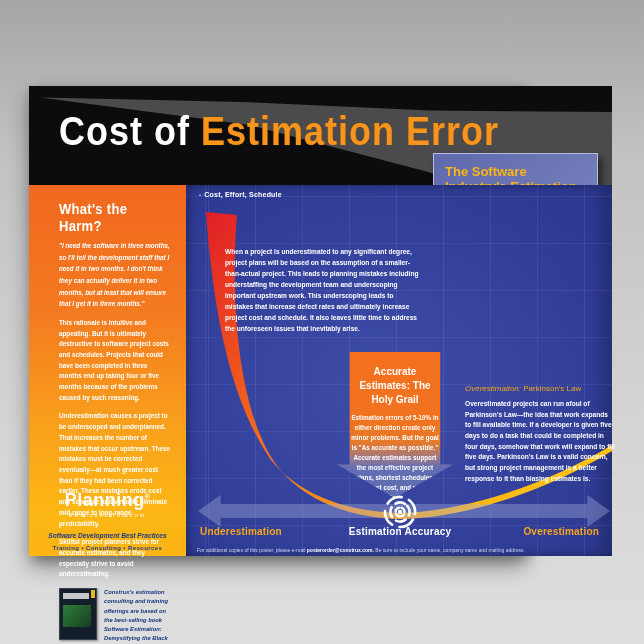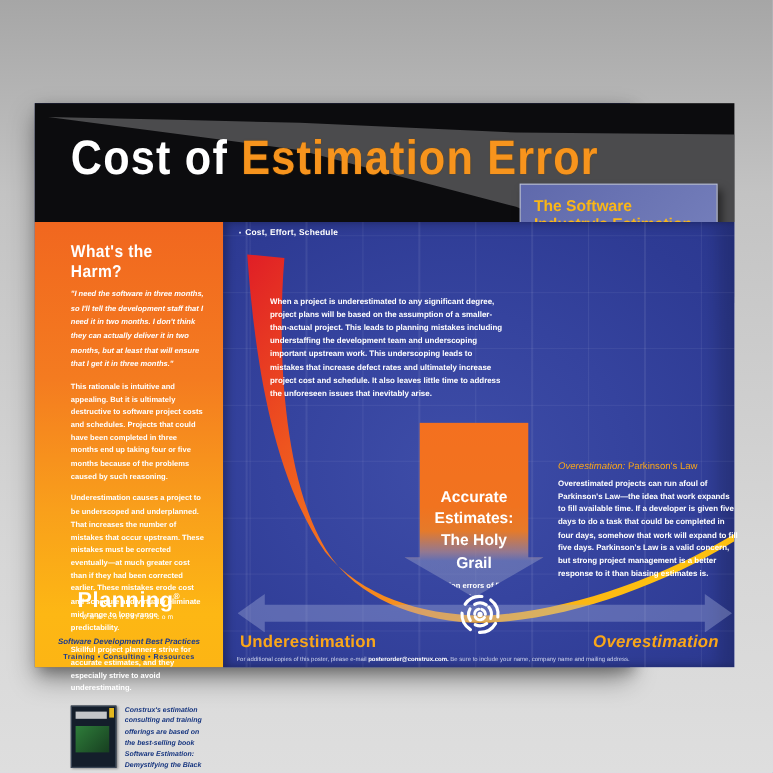--- a/index.html
+++ b/index.html
@@ -55,29 +55,29 @@
   .under-head{position:absolute;left:39px;top:26px;width:215px;font-size:8px;font-weight:bold;
     color:#f9a61a;line-height:1.35;}
   .sec-prefix{font-style:italic;}
   .under-body{position:absolute;left:39px;top:61px;width:198px;font-size:6.6px;line-height:1.68;color:#fff;font-weight:bold;}
   .h-arrow{position:absolute;left:12px;top:310px;width:412px;height:32px;background:rgba(165,175,218,.38);
     clip-path:polygon(0 50%,5.5% 0,5.5% 28%,94.5% 28%,94.5% 0,100% 50%,94.5% 100%,94.5% 72%,5.5% 72%,5.5% 100%);}
   .grail{position:absolute;left:151px;top:167px;width:116px;height:146px;
     background:linear-gradient(180deg,#f4701f 0%,#f1731f 48%,#e57a2a 62%,rgba(176,136,140,.75) 74%,rgba(140,150,195,.5) 79%,rgba(140,150,195,.48) 100%);
     clip-path:polygon(11% 0,89% 0,89% 77%,100% 77%,50% 100%,0 77%,11% 77%);
     text-align:center;color:#fff;box-sizing:border-box;padding:13px 14px 0 14px;}
-  .grail-head{font-size:13px;font-weight:bold;line-height:1.4;margin-bottom:6px;margin-top:40px;}
+  .grail-head{font-size:10px;font-weight:bold;line-height:1.4;margin-bottom:6px;}
   .grail-body{font-size:6.3px;line-height:1.58;font-weight:bold;}
   .bullseye{position:absolute;left:195px;top:308px;}
   .over-head{position:absolute;left:279px;top:199px;width:150px;font-size:8px;font-weight:normal;color:#f9a61a;}
   .over-body{position:absolute;left:279px;top:214px;width:150px;font-size:6.6px;line-height:1.62;color:#fff;font-weight:bold;}
-  .xl{position:absolute;top:341px;font-size:14px;font-weight:bold;letter-spacing:.2px;}
+  .xl{position:absolute;top:341px;font-size:10px;font-weight:bold;letter-spacing:.2px;}
   .xl-under{left:14px;color:#f9a61a;}
   .xl-center{left:129px;width:170px;text-align:center;color:#fff;}
-  .xl-over{right:13px;color:#f9a61a;font-style:italic;}
+  .xl-over{right:13px;color:#f9a61a;}
   .fineprint{position:absolute;left:11px;top:362px;width:400px;font-size:5px;color:#ccd2ec;}
   .fineprint b{color:#fff;}
   
   .industry{position:absolute;left:404px;top:67px;width:165px;height:104px;
     background:linear-gradient(135deg,#5f69ac 0%,#6e78b6 55%,#7a84c0 100%);
     border:1px solid #b7bedf;box-shadow:4px 5px 7px rgba(0,0,0,.5);
     box-sizing:border-box;padding:10px 10px 0 11px;}
   .industry-head{font-size:13px;font-weight:bold;color:#f9b617;margin-bottom:5px;}
   .industry-body{font-size:6.4px;line-height:1.62;color:#fff;font-weight:bold;}
 </style>
@@ -162,20 +162,21 @@
       </g>
       <circle cx="19" cy="19" r="2.2" fill="#ffffff"></circle>
     </svg>
 
     <div class="over-head">
       <span class="sec-prefix">Overestimation:</span><span> Parkinson's Law</span>
     </div>
     <div class="over-body">Overestimated projects can run afoul of Parkinson's Law—the idea that work expands to fill available time. If a developer is given five days to do a task that could be completed in four days, somehow that work will expand to fill five days. Parkinson's Law is a valid concern, but strong project management is a better response to it than biasing estimates is.</div>
 
     <div class="xl xl-under">Underestimation</div>
+    <div class="xl xl-center">Estimation Accuracy</div>
     <div class="xl xl-over">Overestimation</div>
 
     <div class="fineprint">
       <span>For additional copies of this poster, please e-mail </span><b>posterorder@construx.com.</b><span> Be sure to include your name, company name and mailing address.</span>
     </div>
   </div>
 
 </div>
 
 </body></html>

